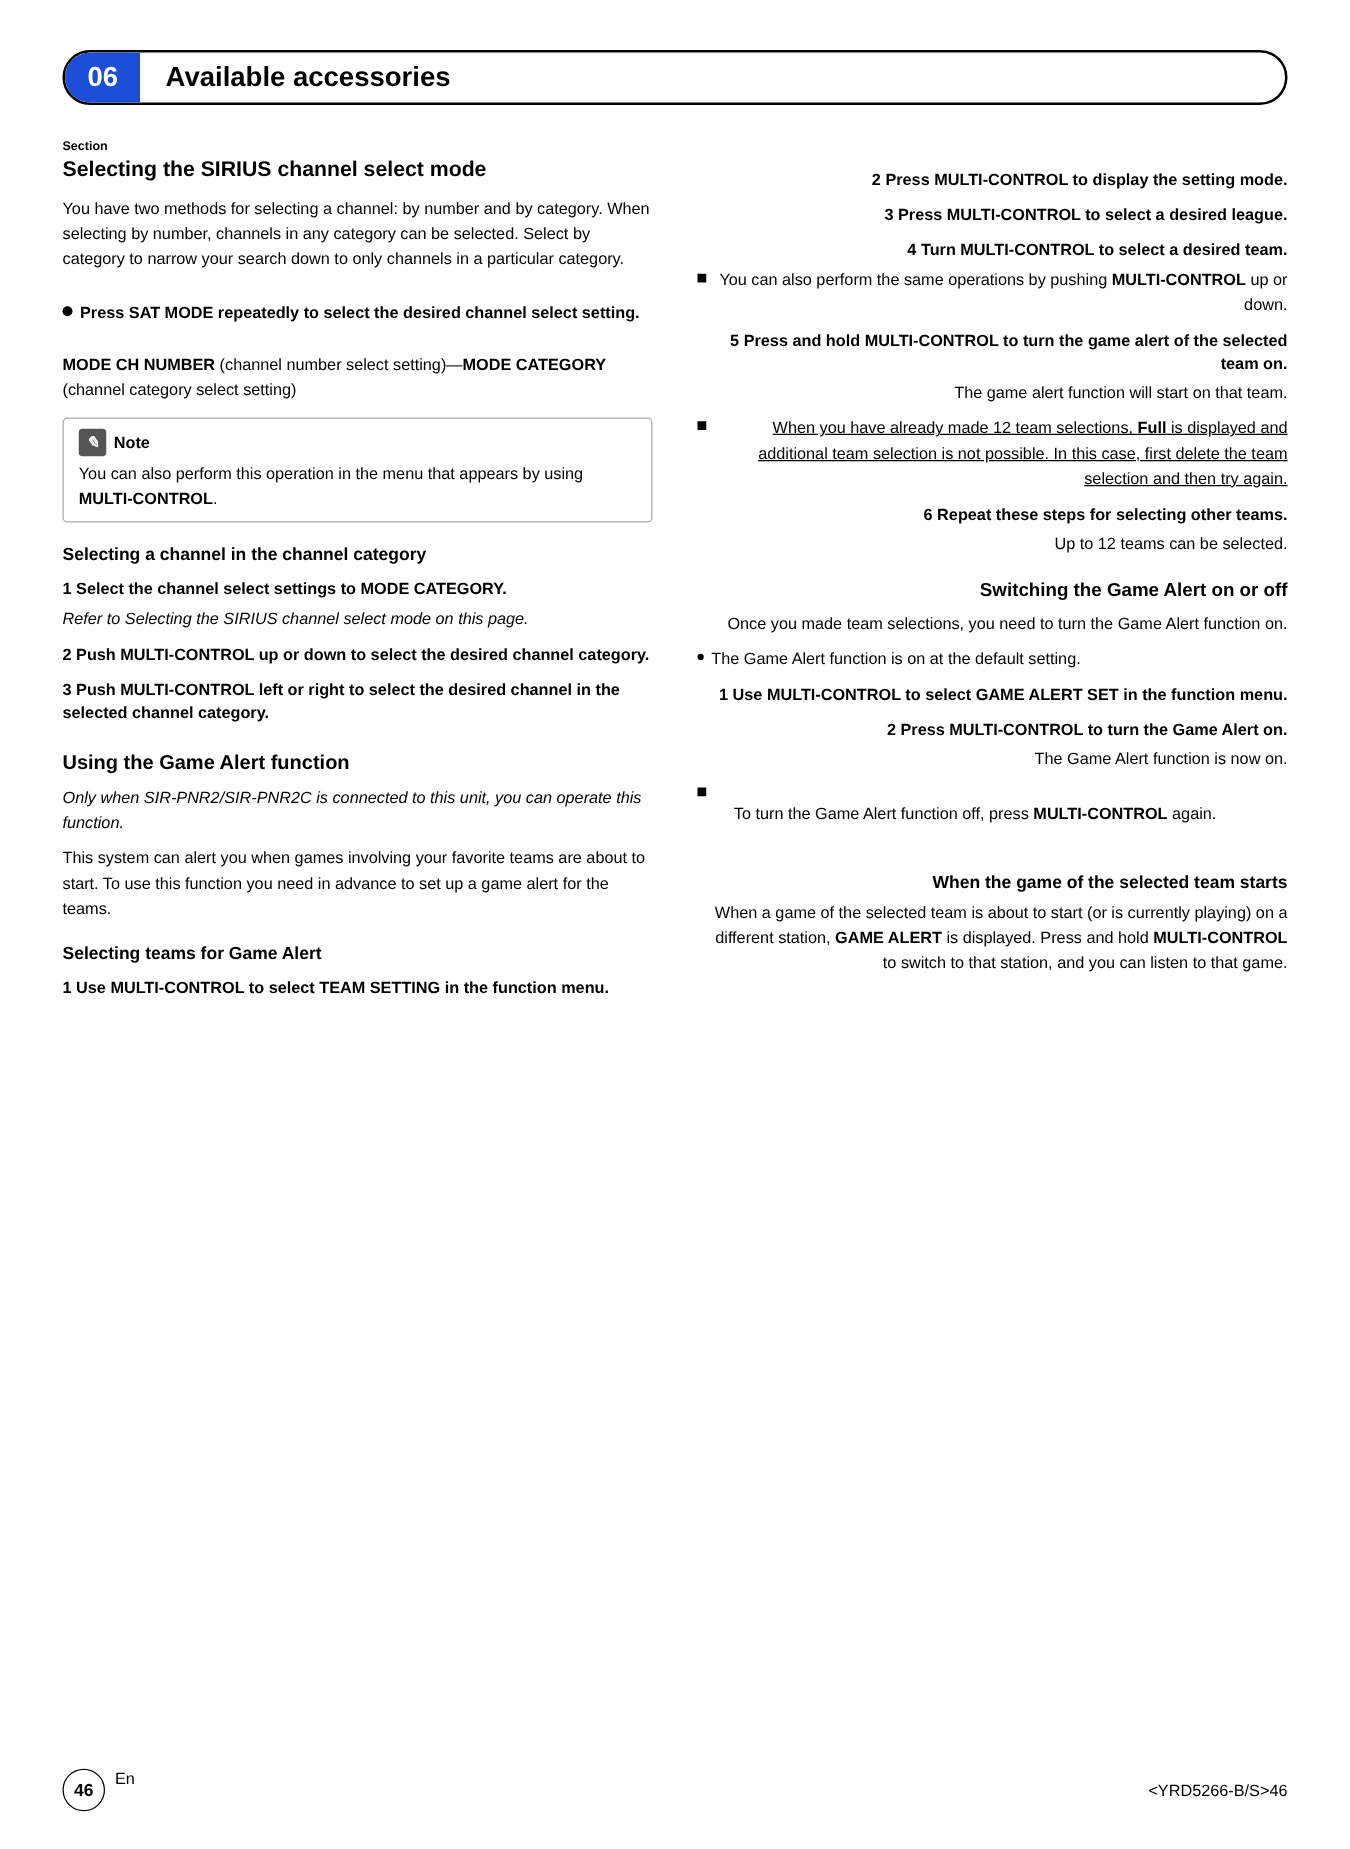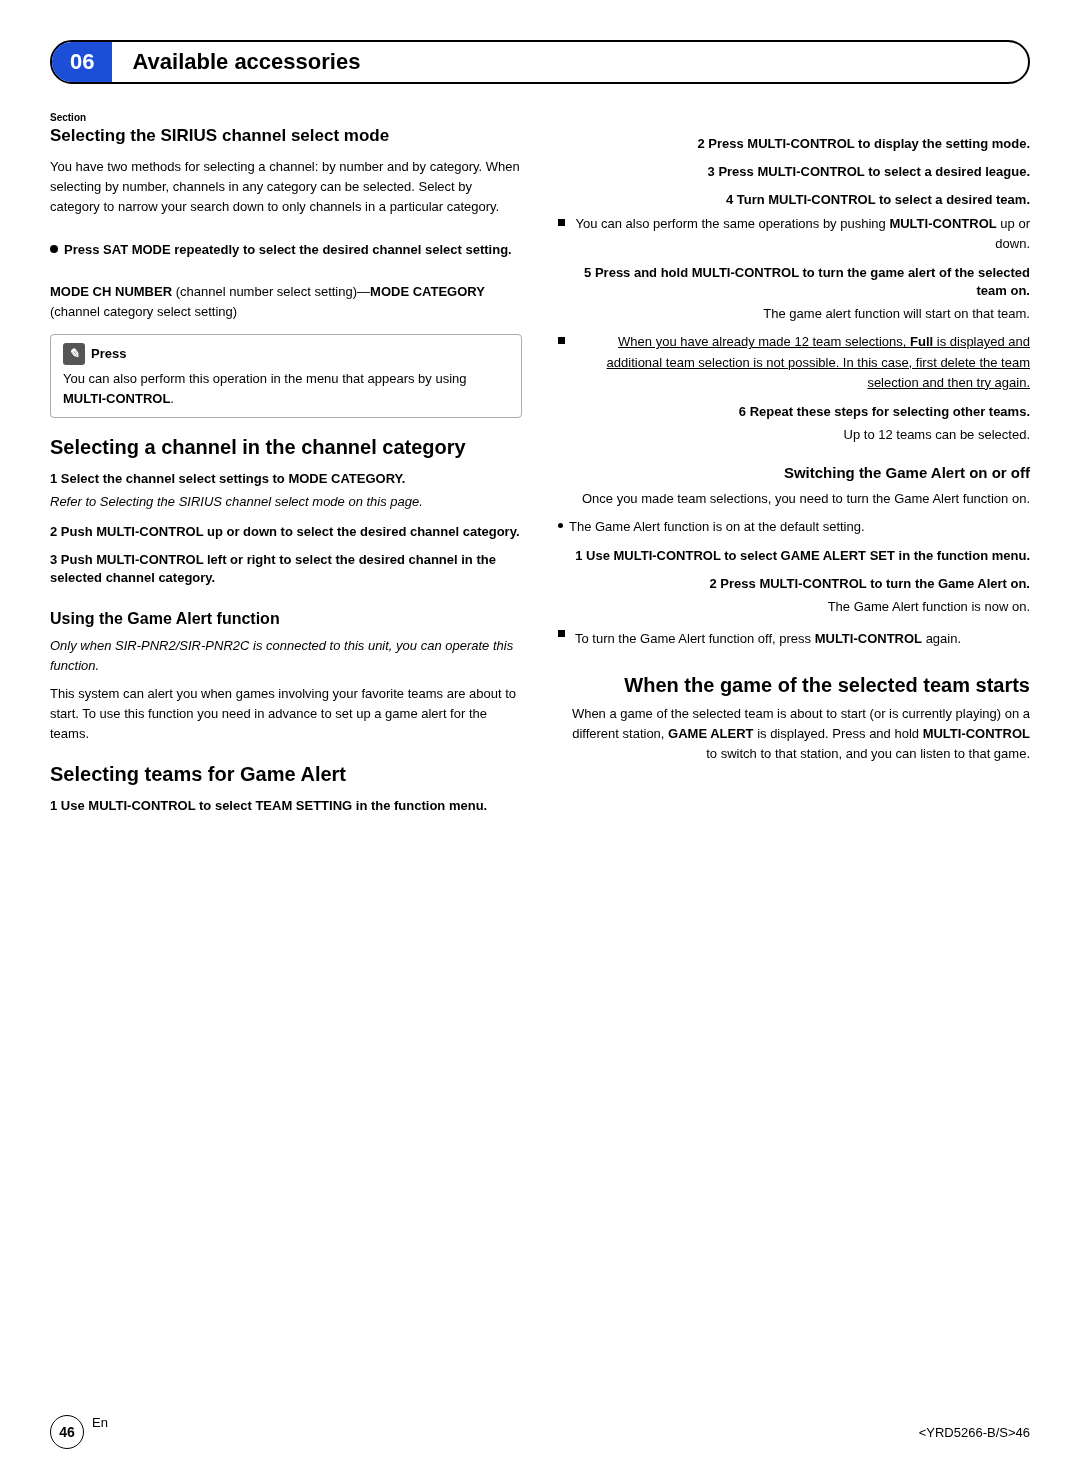--- a/index.html
+++ b/index.html
@@ -60,21 +60,21 @@
       text-align: right;
     }
     
     h2 {
       font-size: 17px;
       font-weight: bold;
       margin-bottom: 10px;
       line-height: 1.3;
     }
     h3 {
-      font-size: 20px;
+      font-size: 14px;
       font-weight: bold;
       margin-bottom: 6px;
       margin-top: 16px;
       line-height: 1.3;
     }
     p {
       font-size: 13px;
       line-height: 1.55;
       margin-bottom: 8px;
     }
@@ -215,21 +215,21 @@
         <p style="margin:0;"><span class="bold">Press SAT MODE repeatedly to select the desired channel select setting.</span></p>
       </div>
 
       <p>
         <span class="bold">MODE CH NUMBER</span><span> (channel number select setting)—</span><span class="bold">MODE CATEGORY</span><span> (channel category select setting)</span>
       </p>
 
       <div class="note-box">
         <div class="note-title">
           <div class="note-icon">✎</div>
-          <span>Press</span>
+          <span>Note</span>
         </div>
         <p style="margin:0;">
           <span>You can also perform this operation in the menu that appears by using </span><span class="bold">MULTI-CONTROL</span><span>.</span>
         </p>
       </div>
 
       <h3>Selecting a channel in the channel category</h3>
 
       <div class="step">
         <div class="step-heading">1   Select the channel select settings to MODE CATEGORY.</div>
@@ -307,21 +307,21 @@
 
       <div class="step">
         <div class="step-heading">1   Use MULTI-CONTROL to select GAME ALERT SET in the function menu.</div>
       </div>
 
       <div class="step">
         <div class="step-heading">2   Press MULTI-CONTROL to turn the Game Alert on.</div>
         <p>The Game Alert function is now on.</p>
         <div class="bullet-square-rect">
           <div class="sq"></div>
-          <p style="margin:4px;">
+          <p style="margin:16px;">
             <span>To turn the Game Alert function off, press </span><span class="bold">MULTI-CONTROL</span><span> again.</span>
           </p>
         </div>
       </div>
 
       <h3 style="margin-top:18px;">When the game of the selected team starts</h3>
 
       <p>
         <span>When a game of the selected team is about to start (or is currently playing) on a different station, </span><span class="bold">GAME ALERT</span><span> is displayed. Press and hold </span><span class="bold">MULTI-CONTROL</span><span> to switch to that station, and you can listen to that game.</span>
       </p>

